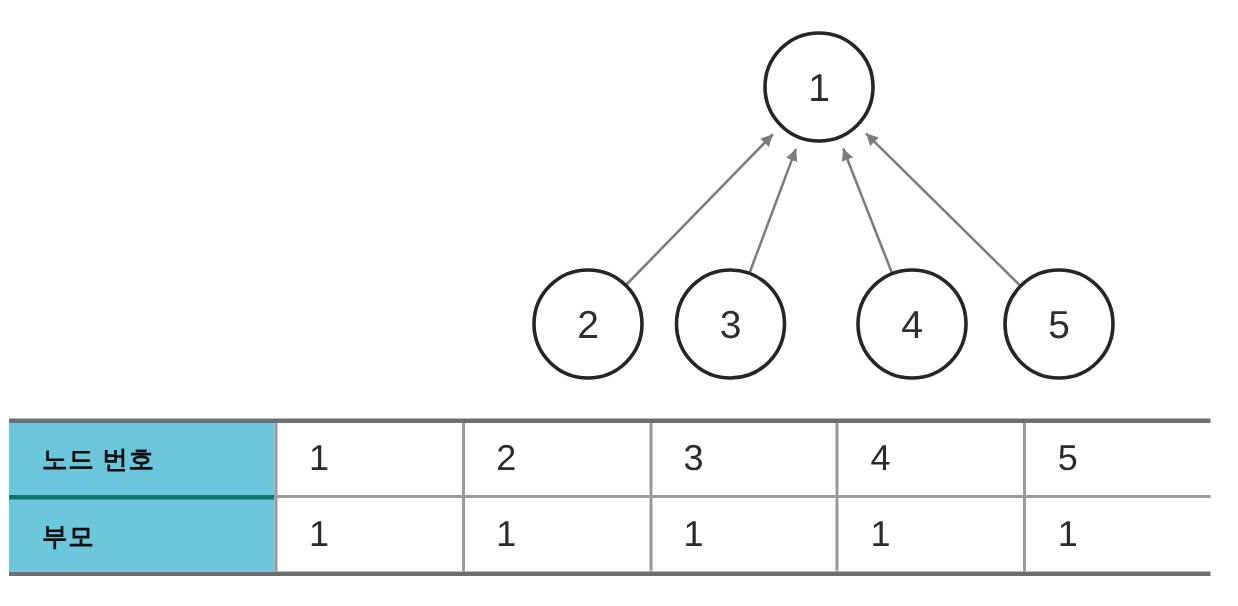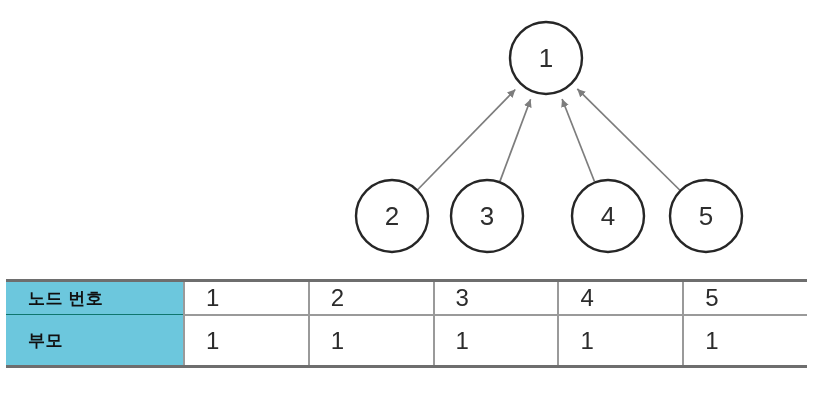--- a/index.html
+++ b/index.html
@@ -15,34 +15,34 @@
 
   
   .ptable {
     position: absolute;
     left: 6px; top: 279px;
     width: 801px;
     border-top: 3px solid #6e6e6e;
     border-bottom: 3px solid #6e6e6e;
   }
   .trow { display: flex; }
-  .trow-0 { height: 32px; }
+  .trow-0 { height: 48px; }
   .trow-1 { height: 51px; }
   .th {
     width: 177px;
     flex: 0 0 177px;
     box-sizing: border-box;
     display: flex; align-items: center;
     padding-left: 22px;
     font-weight: 700;
     font-size: 17px;
     color: #101010;
     letter-spacing: 0.5px;
   }
-  .trow-1 .th { border-top: 1px solid #0f766e; }
+  .trow-1 .th { border-top: 3px solid #0f766e; }
   .td {
     flex: 1 1 0;
     box-sizing: border-box;
     display: flex; align-items: center;
     padding-left: 21px;
     border-left: 2px solid #9a9a9a;
     font-size: 24px;
     color: #2b2b2b;
   }
   .trow-1 .td { border-top: 2px solid #9a9a9a; }

